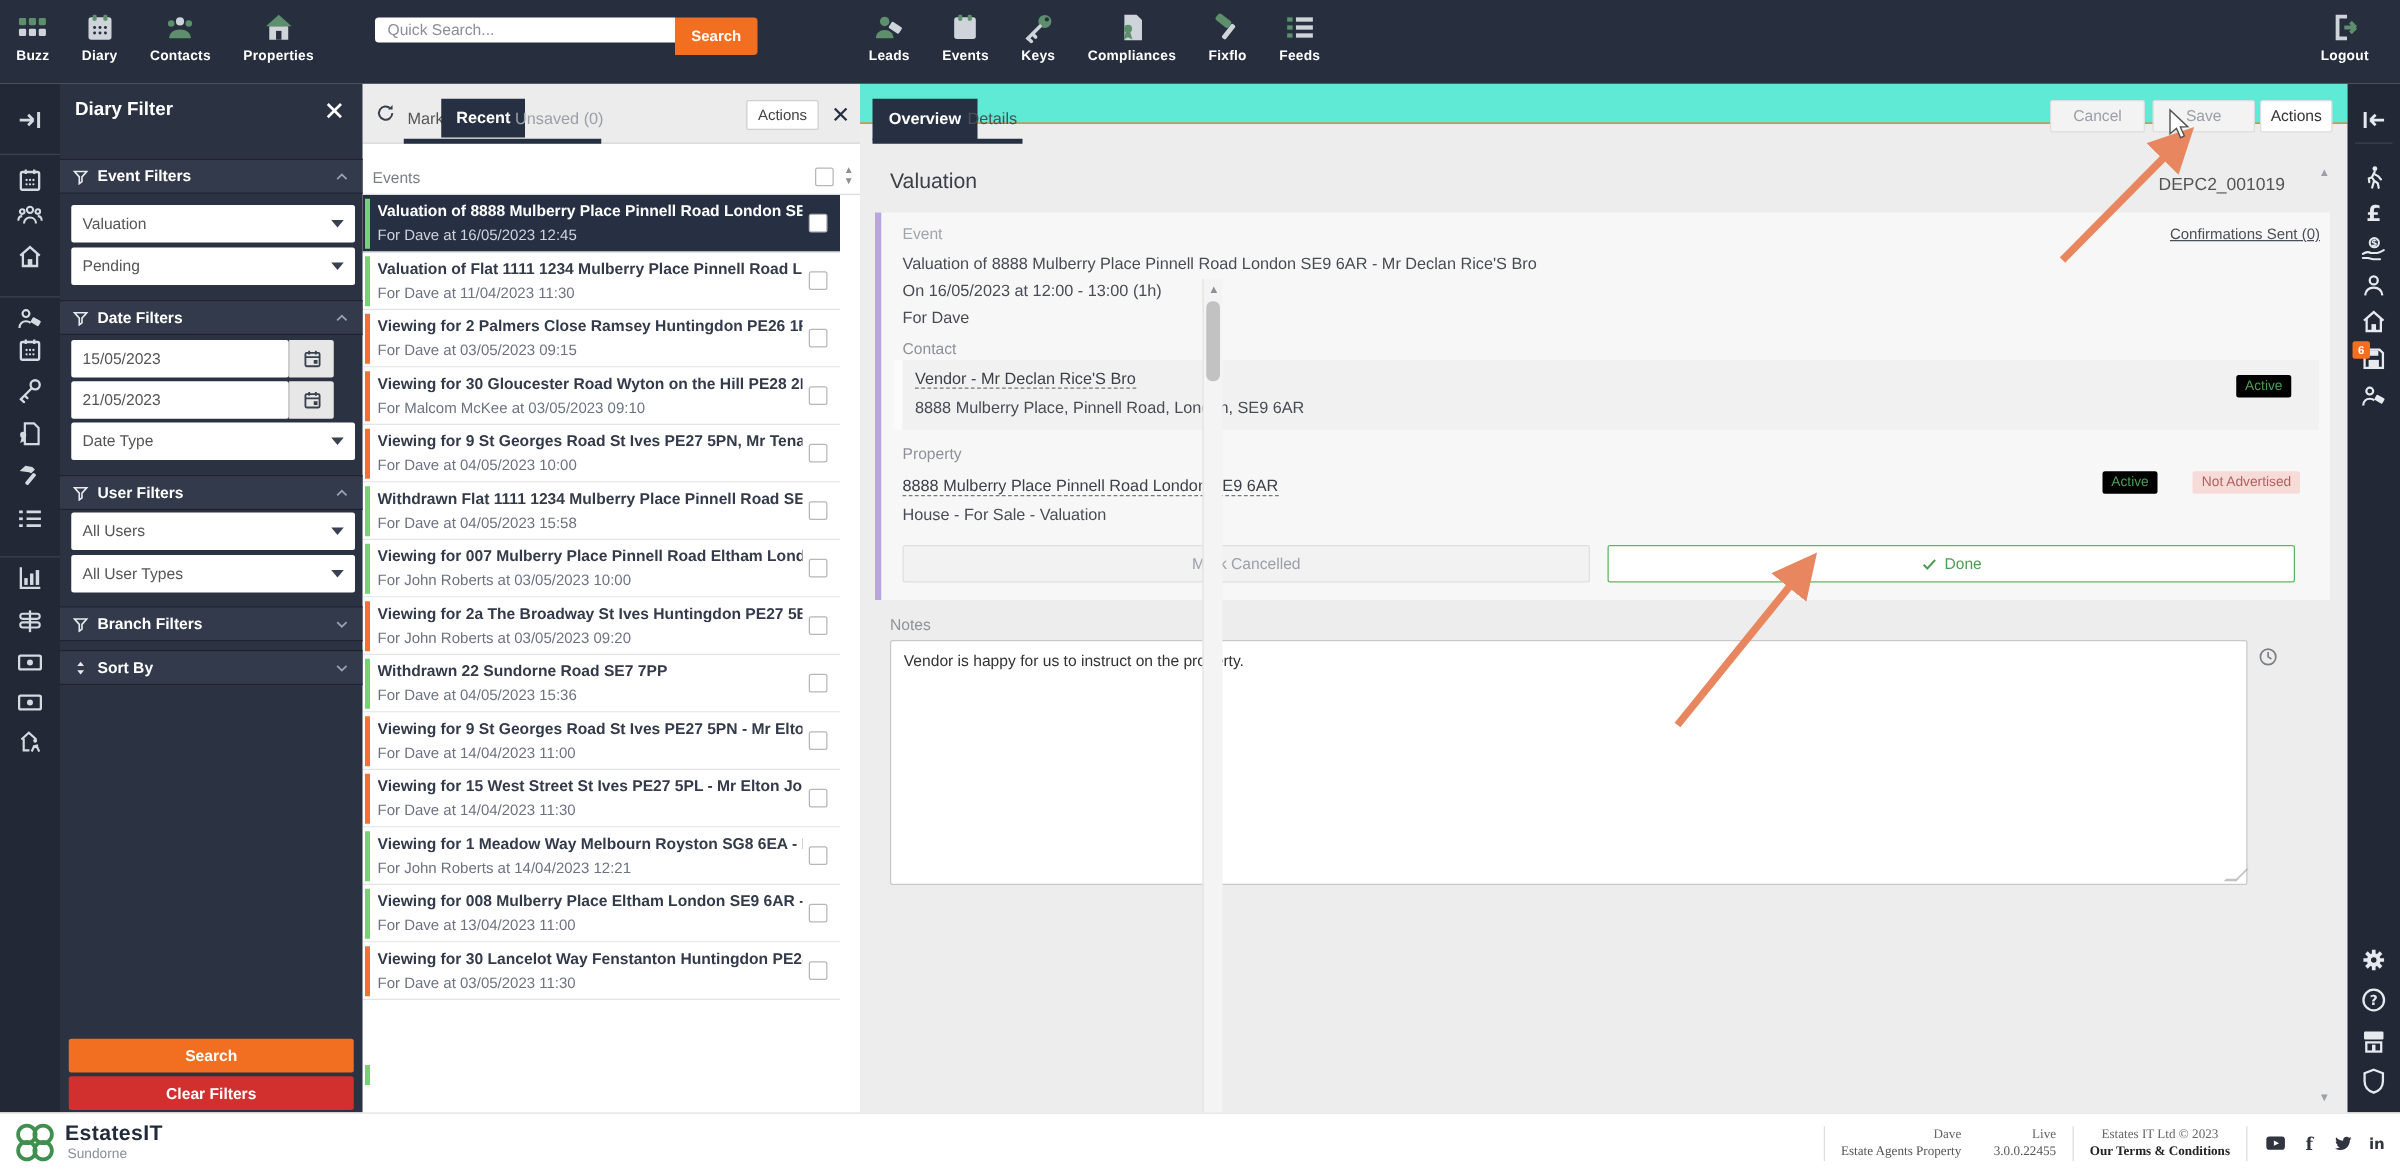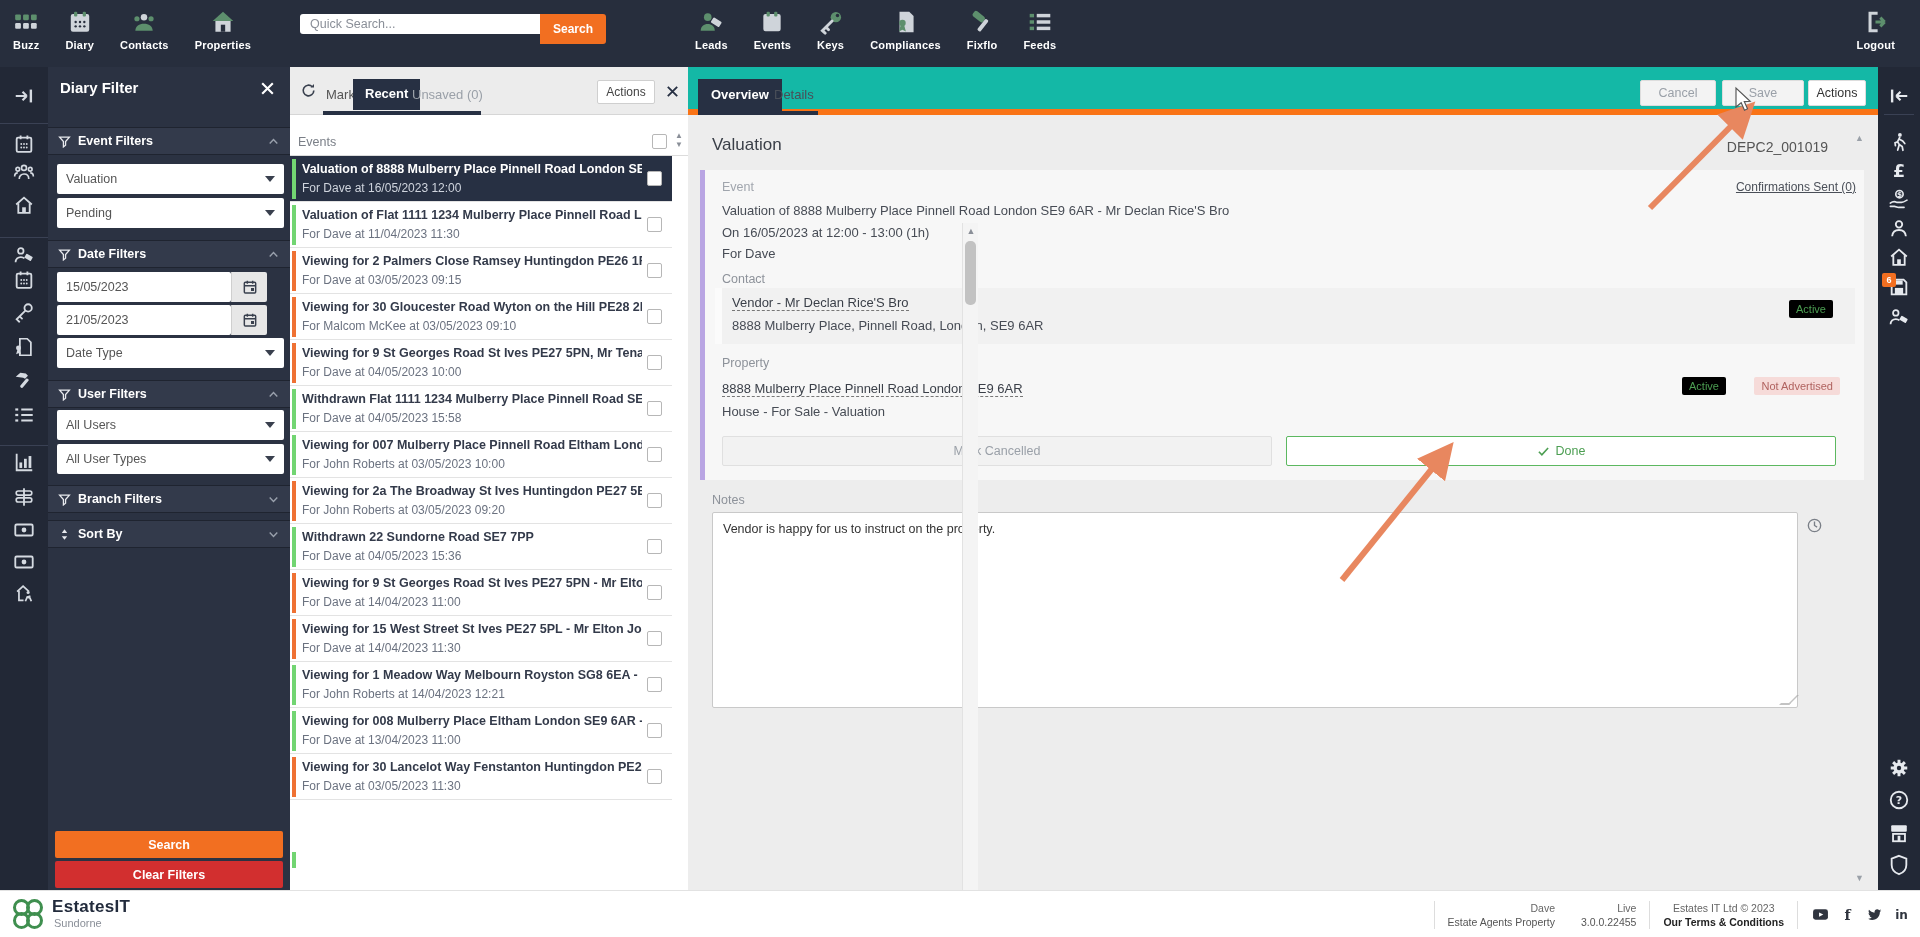--- a/index.html
+++ b/index.html
@@ -70,21 +70,21 @@
   .ev-row.selected { background:#273043; }
   .ev-row.selected .ev-title { color:#fff; }
   .ev-row.selected .ev-sub { color:#cfd4dd; }
   #lp-partial { position:absolute; left:292px; top:852px; width:4px; height:16px; background:#72d572; z-index:3; }
   #lp-scroll { position:absolute; left:672px; top:156px; width:16px; height:692px; background:#f4f4f4; border-left:1px solid #e2e2e2; z-index:3; }
   .scr-arrow { position:absolute; left:3px; width:10px; text-align:center; font-size:9px; color:#8a8f98; cursor:pointer; }
   #lp-thumb { position:absolute; left:2px; top:18px; width:11px; height:64px; background:#c2c2c2; border-radius:5px; cursor:grab; }
 
   
   #mainpanel { position:absolute; left:688px; top:67px; width:1190px; height:823px; background:#ededed; }
-  #mp-tabbar { position:absolute; left:0; top:0; width:1190px; height:48px; background:#14b8a6; border-bottom:6px solid #f97316; }
+  #mp-tabbar { position:absolute; left:0; top:0; width:1190px; height:32px; background:#5eead4; border-bottom:1px solid #f97316; }
   #mp-tab-overview { position:absolute; left:10px; top:12px; background:#273043; color:#fff; font-weight:bold; font-size:13px; padding:8px 13px 10px; cursor:pointer; }
   #mp-tab-details { position:absolute; left:86px; top:20px; font-size:13px; color:#4a4f58; cursor:pointer; }
   #mp-underline { position:absolute; left:10px; top:44px; width:120px; height:4px; background:#273043; }
   .mp-btn { position:absolute; top:13px; height:26px; background:#f3f3f3; border:1px solid #ddd; border-radius:2px; font-size:12.5px; cursor:pointer; }
   #mp-cancel { left:952px; width:76px; color:#9aa0a8; }
   #mp-save { left:1034px; width:82px; color:#9aa0a8; }
   #mp-actions { left:1120px; width:58px; color:#333; background:#fff; }
   #mp-title { position:absolute; left:24px; top:68px; font-size:17px; color:#3a3f48; }
   #mp-ref { position:absolute; right:50px; top:72px; font-size:14px; color:#555; }
   #mp-scrollup { position:absolute; right:14px; top:66px; font-size:9px; color:#9aa0a8; }
@@ -121,21 +121,21 @@
   .rr-ic { position:absolute; left:10px; width:22px; height:22px; cursor:pointer; }
   #rr-div { position:absolute; left:6px; top:47px; width:30px; height:1px; background:#3a4154; }
   #rr-badge { position:absolute; left:4px; top:206px; width:14px; height:14px; background:#f26f21; color:#fff; font-size:9px; font-weight:bold; display:flex; align-items:center; justify-content:center; border-radius:2px; z-index:2; }
 
   
   #footer { position:absolute; left:0; top:890px; width:1920px; height:47px; background:#fff; border-top:1px solid #e2e2e2; z-index:6; }
   #f-logo { position:absolute; left:8px; top:3px; width:40px; height:40px; }
   #f-brand { position:absolute; left:52px; top:6px; font-size:17px; font-weight:bold; color:#222b3c; letter-spacing:.3px; }
   #f-sub { position:absolute; left:54px; top:26px; font-size:11px; color:#8a8f98; }
   #f-right { position:absolute; right:10px; top:0; height:47px; display:flex; align-items:center; }
-  .f-cell { padding:0 13px; font-size:10.5px; line-height:14px; color:#666; }
+  .f-cell { padding:0 13px; font-size:10.5px; line-height:14px; color:#666;font-family:Liberation Serif, serif; }
   .f-cell .l2 { color:#555; }
   #f-cell1 { border-left:1px solid #ddd; text-align:right; }
   #f-cell2 { text-align:right; }
   #f-cell3 { border-left:1px solid #ddd; border-right:1px solid #ddd; text-align:center; }
   #f-cell3 .l2 { font-weight:bold; color:#222; }
   #f-social { display:flex; gap:10px; padding-left:14px; align-items:center; color:#30353f; }
   .soc-ic { width:17px; height:17px; cursor:pointer; }
 
   
   #annot { position:absolute; left:0; top:0; width:1920px; height:937px; pointer-events:none; z-index:50; }
@@ -567,21 +567,21 @@
     <div id="lp-header">
       <span class="htxt">Events</span>
       <span class="chk"></span>
       <span id="lp-hsort">▲<br>▼</span>
     </div>
     <div id="lp-rows">
 
     <div class="ev-row green selected">
         <span class="bar"></span>
         <div class="ev-title">Valuation of 8888 Mulberry Place Pinnell Road London SE9 6AR - M</div>
-        <div class="ev-sub">For Dave at 16/05/2023 12:00</div>
+        <div class="ev-sub">For Dave at 16/05/2023 12:45</div>
         <span class="chk"></span>
       </div>
         <div class="ev-row green">
         <span class="bar"></span>
         <div class="ev-title">Valuation of Flat 1111 1234 Mulberry Place Pinnell Road London SE9</div>
         <div class="ev-sub">For Dave at 11/04/2023 11:30</div>
         <span class="chk"></span>
       </div>
         <div class="ev-row orange">
         <span class="bar"></span>

